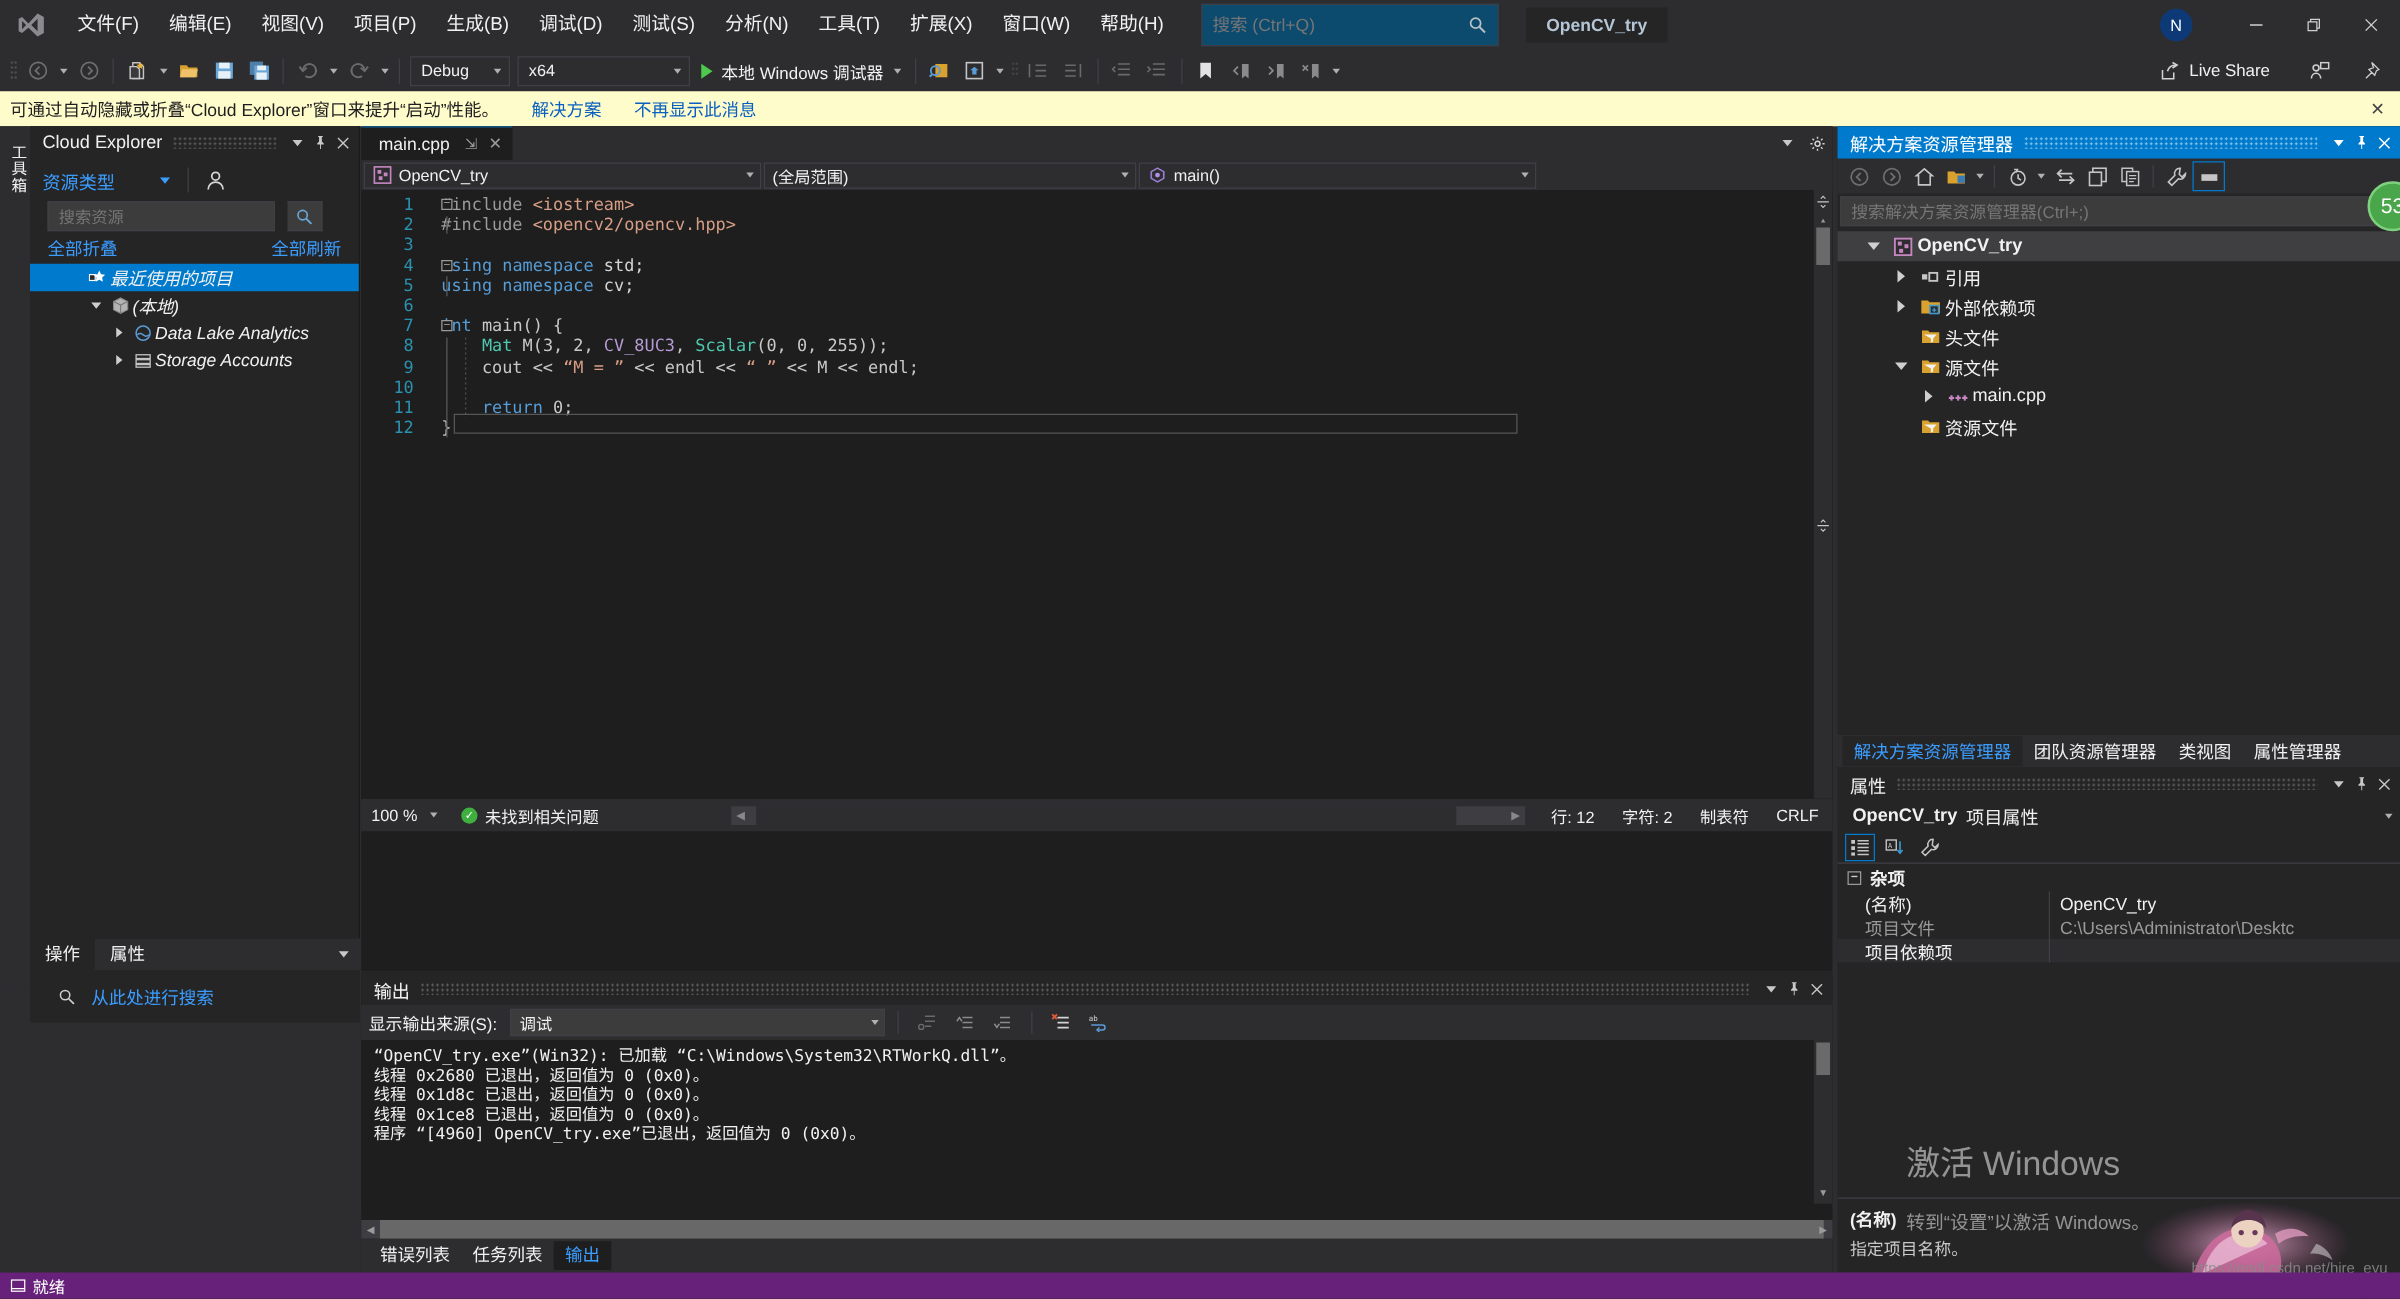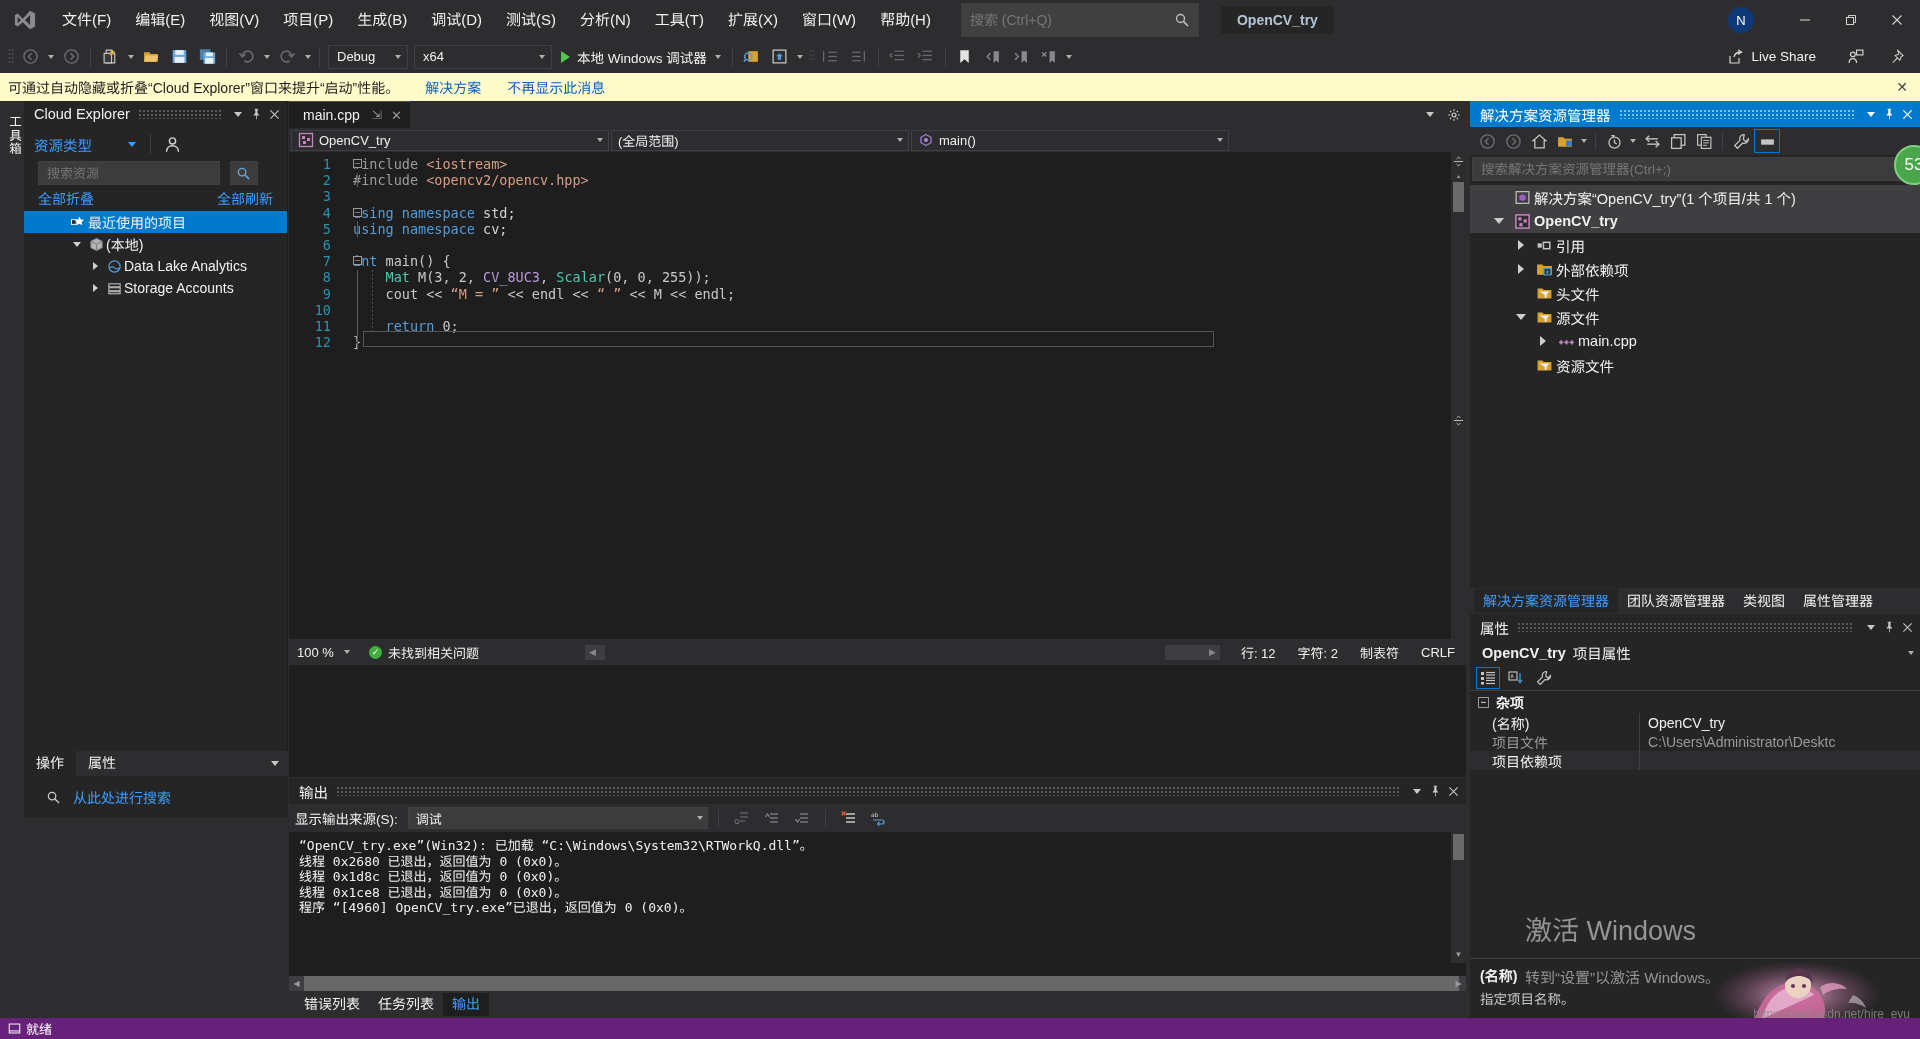--- a/index.html
+++ b/index.html
@@ -21,21 +21,21 @@
     background: #2d2d30; display: flex; align-items: center;
   }
   .vs-logo { width: 50px; height: 40px; display:flex; align-items:center; justify-content:center; }
   .vs-logo svg { width: 22px; height: 22px; }
   .menu { display: flex; align-items: center; height: 40px; }
   .menu-item {
     padding: 0 12px; height: 40px; line-height: 40px; font-size: 15px; color: #f1f1f1;
     white-space: nowrap; cursor: default;
   }
   .qsearch {
-    margin-left: 18px; width: 238px; height: 28px; background: #404040;
+    margin-left: 18px; width: 238px; height: 28px; background: #0c4a6e;
     border: 1px solid #3f3f46; display: flex; align-items: center; padding: 16px 8px;
     position: relative;
   }
   .qsearch input {
     flex: 1; background: transparent; border: none; outline: none;
     color: #a0a0a0; font-size: 14px; font-family: inherit;
   }
   .qsearch .mag { width: 16px; height: 16px; opacity: .85; }
   .proj-chip {
     margin-left: 22px; height: 28px; line-height: 28px; padding: 0 16px;
@@ -125,21 +125,21 @@
   }
   .cp-search input {
     flex: 1; background: transparent; border: none; outline: none; color: #9a9a9a;
     font-size: 13px; padding: 0 8px; font-family: inherit;
   }
   .cp-search .xx { color: #3b9dff; padding: 0 8px; font-size: 14px; }
   .cp-searchbtn { width: 28px; height: 24px; background: #3c3c3c; border: 1px solid #3f3f46; border-left:none;
     display:flex; align-items:center; justify-content:center; }
   .cp-links { height: 26px; display: flex; align-items: center; padding: 0 14px; justify-content: space-between; }
   .cp-links a { color: #3b9dff; font-size: 14px; text-decoration: none; }
-  .tree-row { height: 22px; display: flex; align-items: center; font-size: 14px; color: #f1f1f1; }
+  .tree-row { height: 22px; display: flex; align-items: center; font-size: 14px; color: #f1f1f1; font-style: italic; }
   .tree-row.sel { background: #007acc; }
   .tw { width: 18px; display:flex; align-items:center; justify-content:center; }
   .tw .arrow-c { width:0;height:0;border-top:4px solid transparent;border-bottom:4px solid transparent;border-left:5px solid #cfcfcf; }
   .tw .arrow-o { width:0;height:0;border-left:4px solid transparent;border-right:4px solid transparent;border-top:5px solid #cfcfcf; }
   .ticon-sm { width: 20px; display:flex; align-items:center; justify-content:center; }
   .ticon-sm svg { width: 15px; height: 15px; }
 
   
   .leftbottom {
     position: absolute; left: 24px; top: 751px; width: 264px; height: 67px;
@@ -1078,30 +1078,20 @@
       <input type="text" placeholder="搜索解决方案资源管理器(Ctrl+;)" style="">
       <span style="padding:0 8px;display:flex;align-items:center">
         <svg width="14" height="14" viewBox="0 0 16 16">
             <circle cx="6.5" cy="6.5" r="4" fill="none" stroke="#c5c5c5" stroke-width="1.4"></circle>
             <line x1="9.6" y1="9.6" x2="14" y2="14" stroke="#c5c5c5" stroke-width="1.6"></line>
           </svg>
       </span>
     </div>
 
     <div class="sol-tree">
-      <div class="srow hl" style="padding-left:18px">
-        <span class="sw"></span>
-        <span class="si">
-          <svg viewBox="0 0 16 16">
-              <rect x="2" y="2.5" width="12" height="11" fill="none" stroke="#c5c5c5" stroke-width="1.1"></rect>
-              <path d="M8 5l3 1.6v3.2L8 11.4 5 9.8V6.6z" fill="#a05fc4"></path>
-            </svg>
-        </span>
-        <span>解决方案“OpenCV_try”(1 个项目/共 1 个)</span>
-      </div>
       <div class="srow sel2 bold" style="padding-left:18px">
         <span class="sw">
             <span class="arrow-o"></span>
           </span>
         <span class="si">
           <svg viewBox="0 0 16 16">
               <rect x="1.8" y="1.8" width="12.4" height="12.4" fill="#2d2d30" stroke="#c586c0" stroke-width="1.4"></rect>
               <g fill="#c586c0">
                 <rect x="4" y="4" width="3" height="3"></rect>
                 <rect x="9" y="6" width="3" height="3"></rect>

